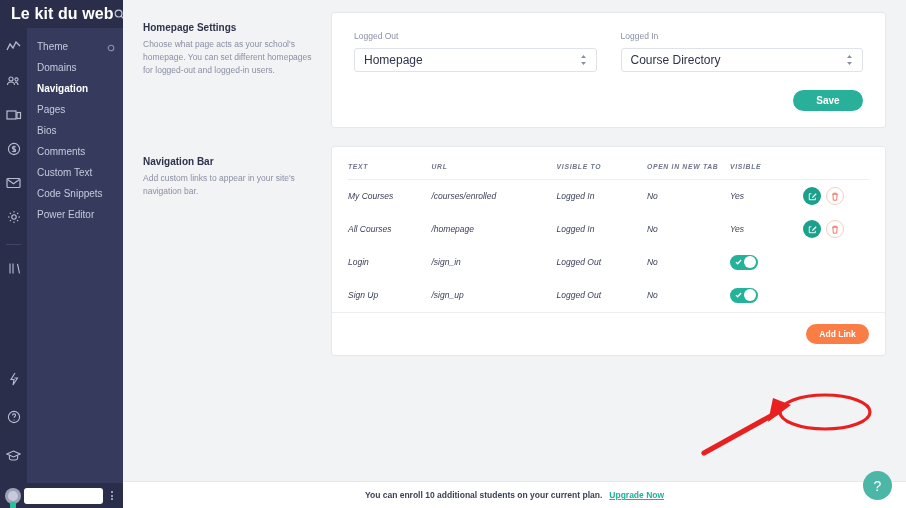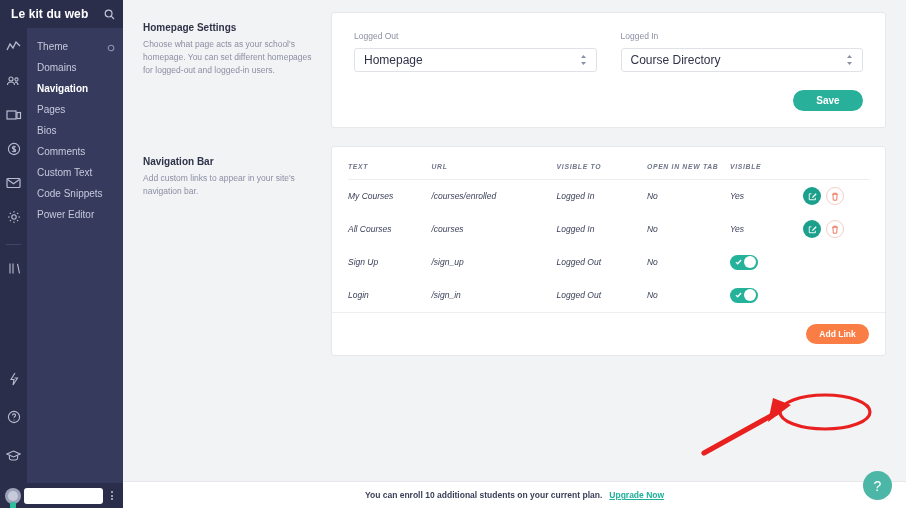--- a/index.html
+++ b/index.html
@@ -39,21 +39,21 @@
     position: relative;
   }
   .sidebar-head {
     position: absolute; top: 0; left: -27px;
     width: 123px; height: 28px;
     background: #2a2e4a;
     display: flex; align-items: center;
     padding: 0 8px 0 11px;
   }
   .brand {
-    color: #ffffff; font-size: 12px; font-weight: bold;
+    color: #ffffff; font-size: 16px; font-weight: bold;
     letter-spacing: .1px; white-space: nowrap;
   }
   .search-icon { margin-left: auto; color: #c3c6d8; display: flex; }
 
   .sec-label {
     color: #8d91ad; font-size: 7px; font-weight: bold;
     letter-spacing: .9px; padding: 16px 0 8px 10px;
   }
   .nav-item {
     display: flex; align-items: flex-end;
@@ -429,60 +429,60 @@
                       <button class="btn-del">
                         <svg width="8" height="9" viewBox="0 0 8 9" fill="none" stroke="currentColor" stroke-width="0.9">
                             <path d="M1.2 2.2h5.6M2.7 2.2V1.2h2.6v1M1.9 2.2l.4 6h3.4l.4-6"></path>
                           </svg>
                       </button>
                     </div>
                   </td>
                 </tr>
                 <tr>
                   <td>All Courses</td>
-                  <td>/courses</td>
+                  <td>/homepage</td>
                   <td>Logged In</td>
                   <td>No</td>
                   <td>Yes</td>
                   <td>
                     <div class="act-wrap">
                       <button class="btn-edit">
                         <svg width="9" height="9" viewBox="0 0 10 10" fill="none" stroke="currentColor" stroke-width="1">
                             <path d="M8.6 1.4 5 5l-.6 1.6L6 6 9.6 2.4z" fill="currentColor" stroke="none"></path>
                             <path d="M8.2 6.4v2.2H1.4V2h2.4"></path>
                           </svg>
                       </button>
                       <button class="btn-del">
                         <svg width="8" height="9" viewBox="0 0 8 9" fill="none" stroke="currentColor" stroke-width="0.9">
                             <path d="M1.2 2.2h5.6M2.7 2.2V1.2h2.6v1M1.9 2.2l.4 6h3.4l.4-6"></path>
                           </svg>
                       </button>
                     </div>
                   </td>
                 </tr>
                 <tr>
-                  <td>Sign Up</td>
-                  <td>/sign_up</td>
+                  <td>Login</td>
+                  <td>/sign_in</td>
                   <td>Logged Out</td>
                   <td>No</td>
                   <td>
                     <div class="toggle">
                       <span class="chk">
                         <svg width="7" height="6" viewBox="0 0 8 7" fill="none" stroke="currentColor" stroke-width="1.5">
                             <polyline points="1,3.6 3,5.6 7,1.2"></polyline>
                           </svg>
                       </span>
                       <span class="knob"></span>
                     </div>
                   </td>
                   <td></td>
                 </tr>
                 <tr>
-                  <td>Login</td>
-                  <td>/sign_in</td>
+                  <td>Sign Up</td>
+                  <td>/sign_up</td>
                   <td>Logged Out</td>
                   <td>No</td>
                   <td>
                     <div class="toggle">
                       <span class="chk">
                         <svg width="7" height="6" viewBox="0 0 8 7" fill="none" stroke="currentColor" stroke-width="1.5">
                             <polyline points="1,3.6 3,5.6 7,1.2"></polyline>
                           </svg>
                       </span>
                       <span class="knob"></span>

